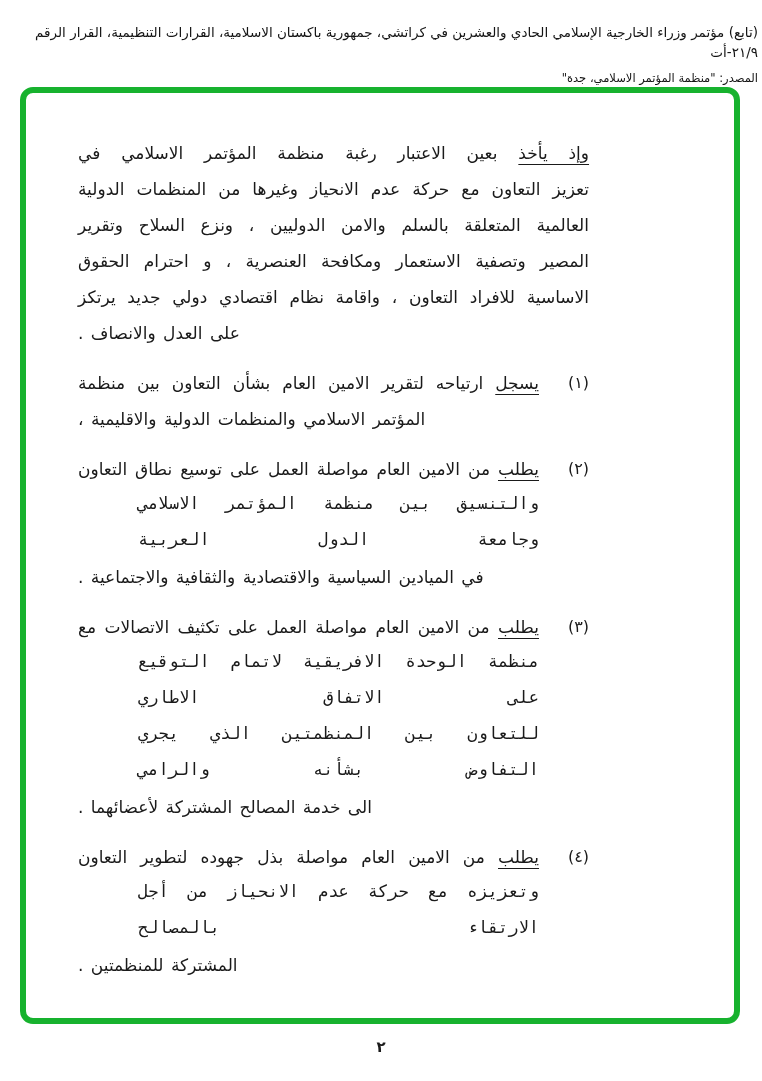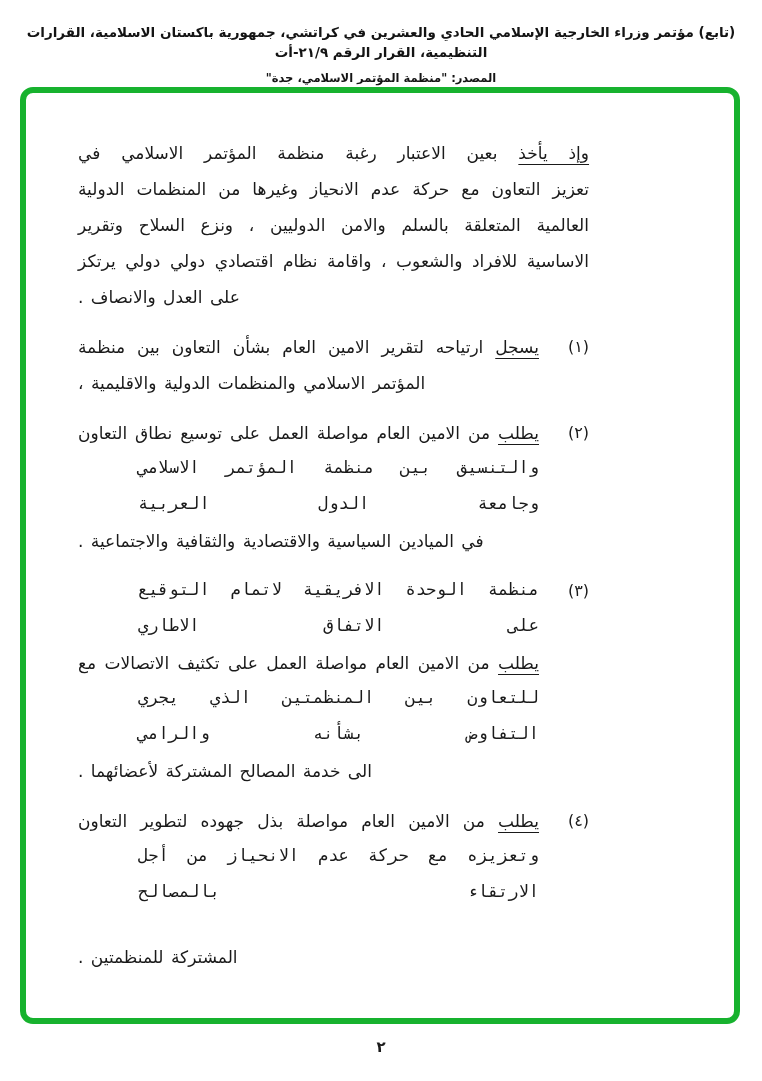--- a/index.html
+++ b/index.html
@@ -10,22 +10,22 @@
     background:#ffffff;
     font-family:"DejaVu Sans", sans-serif;
     color:var(--ink);
     position:relative;
     overflow:hidden;
   }
 
   
   .header {
     position:absolute; top:22px; left:4px; right:4px;
-    direction:rtl; text-align:center;
-    font-weight:bold; color:#141414;
+    direction:rtl; 
+    font-weight:normal; color:#141414;
   }
   .header-line1 { font-size:13.5px; line-height:20px; }
   .header-line2 { font-size:11.5px; line-height:16px; margin-top:8px; }
 
   
   .doc-frame {
     position:absolute; left:20px; top:87px;
     width:720px; height:937px;
     border:6px solid var(--green);
     border-radius:13px;
@@ -53,21 +53,21 @@
   .item { display:flex; margin-top:14px; }
   .item-num {
     flex:0 0 50px; width:50px;
     font-size:16px; line-height:36px;
     text-align:right;
     padding-left:8px;
   }
   .item-body { flex:1; min-width:0; }
   .item-body .mid { margin-left:0; margin-right:0; padding-left:60px;font-family:Liberation Mono, monospace; }
   .item-body .mid.stretch { text-align:justify; text-align-last:justify; }
-  .indent-left { margin-right:170px;margin-top:28px; }
+  .indent-left { margin-right:170px; }
 
   .page-num {
     position:absolute; top:1038px; left:0; right:0;
     text-align:center; font-size:15px; font-weight:bold;
   }
 </style>
 </head>
 <body>
 
 <div class="header">
@@ -79,21 +79,22 @@
 
 <div class="doc-content">
 
   <div class="preamble">
     <div class="line">
       <span class="lead">وإذ يأخذ</span>
       <span>بعين الاعتبار رغبة منظمة المؤتمر الاسلامي في</span>
     </div>
     <div class="line">تعزيز التعاون مع حركة عدم الانحياز وغيرها من المنظمات الدولية</div>
     <div class="line">العالمية المتعلقة بالسلم والامن الدوليين ، ونزع السلاح وتقرير</div>
-    <div class="line">الاساسية للافراد والشعوب ، واقامة نظام اقتصادي دولي دولي يرتكز</div>
+    <div class="line">المصير وتصفية الاستعمار ومكافحة العنصرية ، و احترام الحقوق</div>
+    <div class="line">الاساسية للافراد التعاون ، واقامة نظام اقتصادي دولي جديد يرتكز</div>
     <div class="line last">على العدل والانصاف .</div>
   </div>
 
   <div class="item">
     <div class="item-num">(١)</div>
     <div class="item-body">
       <div class="line">
         <span class="lead">يسجل</span>
         <span>ارتياحه لتقرير الامين العام بشأن التعاون بين منظمة</span>
       </div>
@@ -109,25 +110,25 @@
         <span>من الامين العام مواصلة العمل على توسيع نطاق التعاون</span>
       </div>
       <div class="line mid stretch">والتنسيق بين منظمة المؤتمر الاسلامي وجامعة الدول العربية</div>
       <div class="line last">في الميادين السياسية والاقتصادية والثقافية والاجتماعية .</div>
     </div>
   </div>
 
   <div class="item">
     <div class="item-num">(٣)</div>
     <div class="item-body">
-      <div class="line mid stretch">منظمة الوحدة الافريقية لاتمام التوقيع على الاتفاق الاطاري</div>
       <div class="line">
         <span class="lead">يطلب</span>
         <span>من الامين العام مواصلة العمل على تكثيف الاتصالات مع</span>
       </div>
+      <div class="line mid stretch">منظمة الوحدة الافريقية لاتمام التوقيع على الاتفاق الاطاري</div>
       <div class="line mid stretch">للتعاون بين المنظمتين الذي يجري التفاوض بشأنه والرامي</div>
       <div class="line last">الى خدمة المصالح المشتركة لأعضائهما .</div>
     </div>
   </div>
 
   <div class="item">
     <div class="item-num">(٤)</div>
     <div class="item-body">
       <div class="line">
         <span class="lead">يطلب</span>

